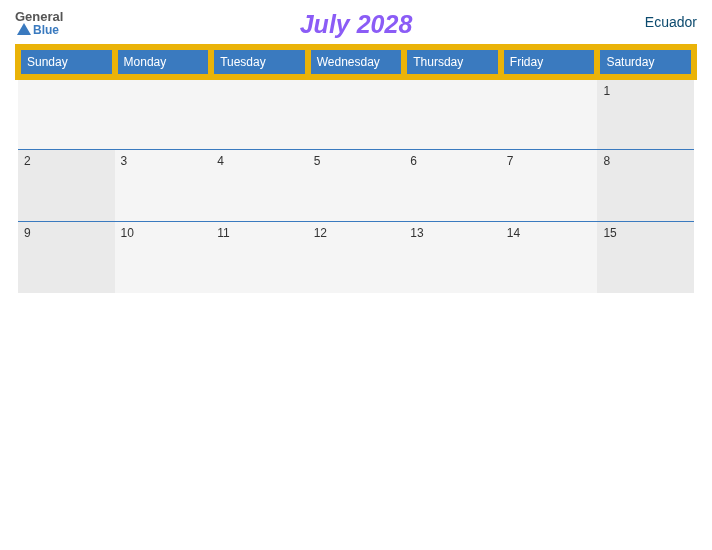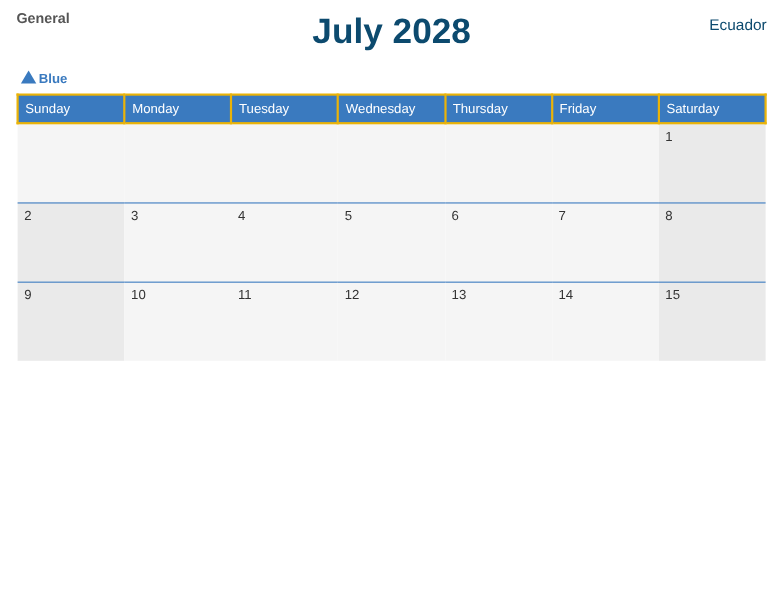--- a/index.html
+++ b/index.html
@@ -19,22 +19,21 @@
     .header {
       display: flex;
       align-items: flex-start;
       justify-content: space-between;
       margin-bottom: 8px;
       position: relative;
     }
     .logo {
       display: flex;
       flex-direction: column;
-      align-items: center;
-      gap: 41px;
+      align-items: flex-start;
     }
     .logo-general {
       font-size: 13px;
       font-weight: bold;
       color: #555;
       line-height: 1;
     }
     .logo-blue {
       display: flex;
       align-items: center;
@@ -52,43 +51,44 @@
       border-left: 7px solid transparent;
       border-right: 7px solid transparent;
       border-bottom: 12px solid #3a7abf;
       margin-left: 2px;
       margin-bottom: 1px;
     }
     .title {
       position: absolute;
       left: 50%;
       transform: translateX(-50%);
-      font-size: 32px;
+      font-size: 25px;
       font-weight: bold;
-      color: #0c4a6e;
+      color: #8b5cf6;
       top: 0;
+      font-style: italic;
     }
     .country {
       font-size: 14px;
       color: #0c4a6e;
       padding-top: 4px;
     }
     .calendar-table {
       width: 100%;
       border-collapse: collapse;
       table-layout: fixed;
     }
     .day-header {
       background: #3a7abf;
       color: #fff;
       text-align: left;
       padding: 5px 6px;
       font-size: 12px;
       font-weight: normal;
-      border: 2px solid #eab308;
+      border: 6px solid #eab308;
     }
     .week-row td {
       border-top: 1.5px solid #3a7abf;
       vertical-align: top;
       padding: 4px 6px;
       height: 72px;
       background: #f5f5f5;
       font-size: 12px;
       color: #333;
     }

